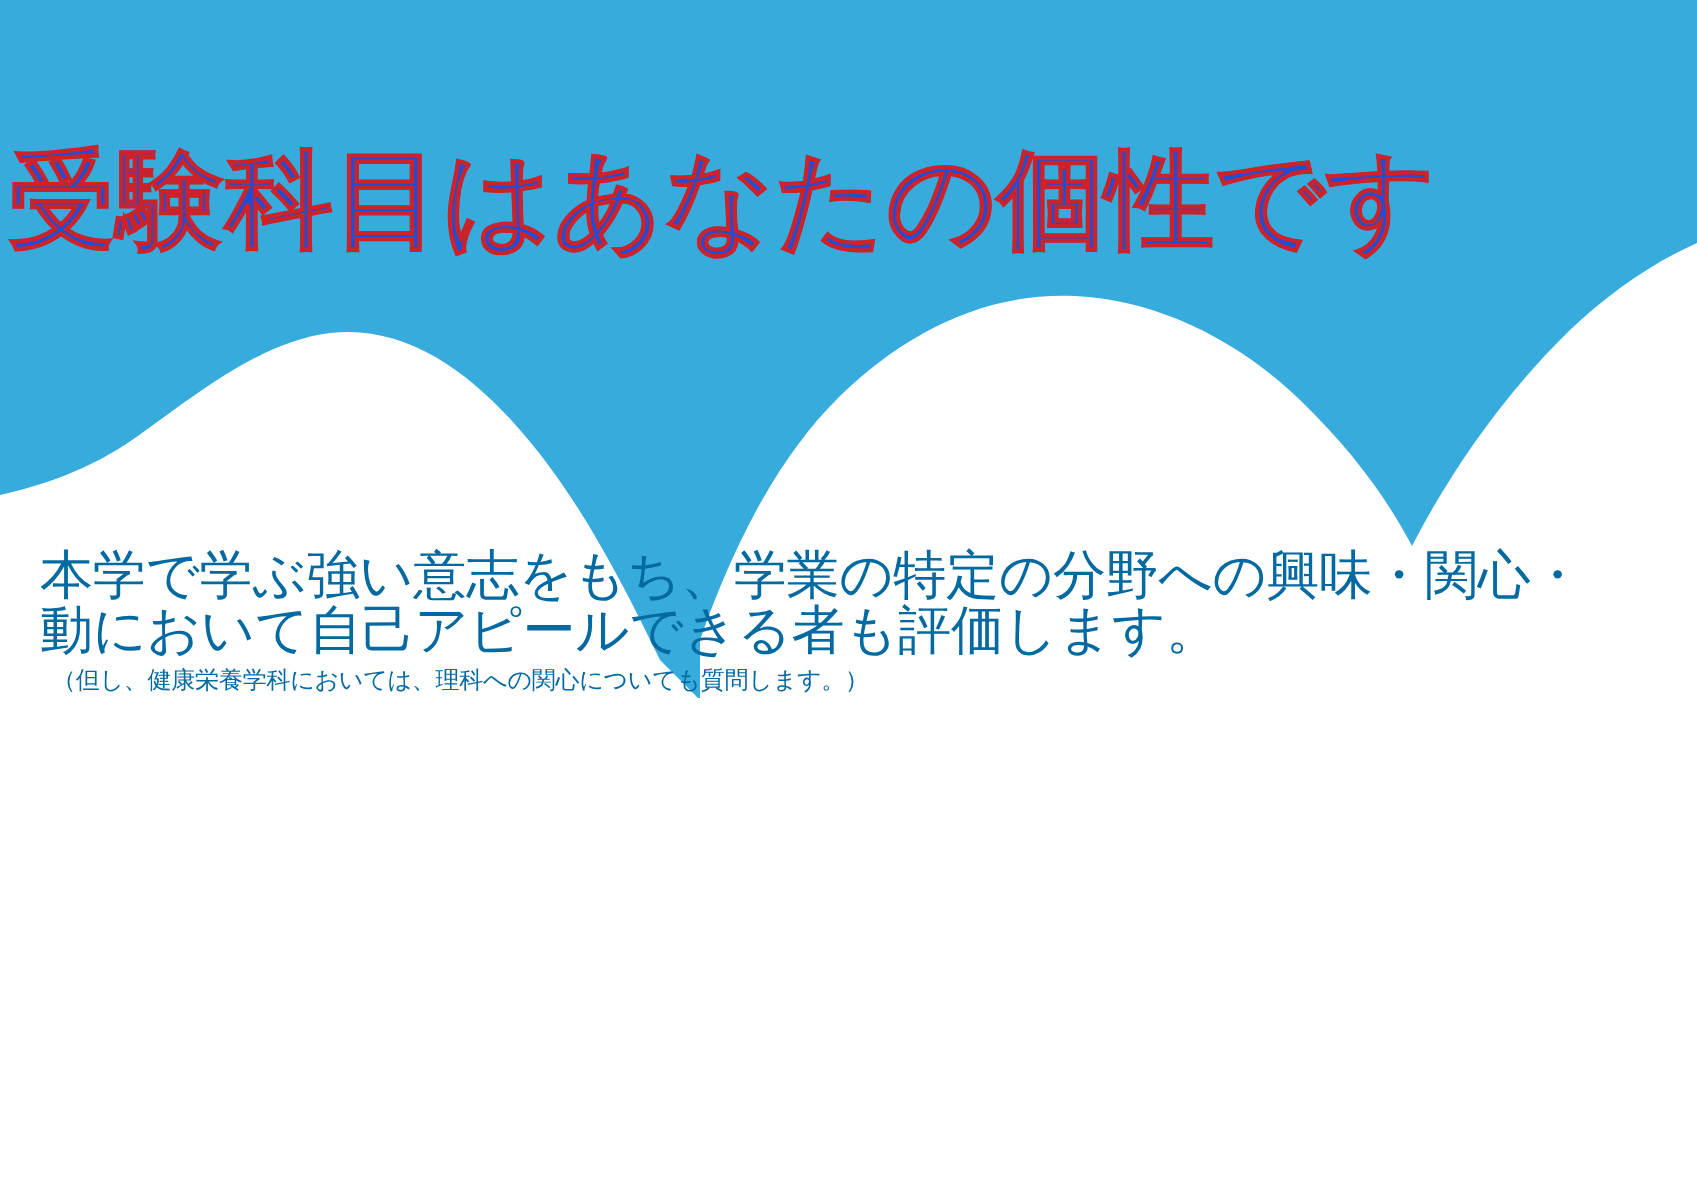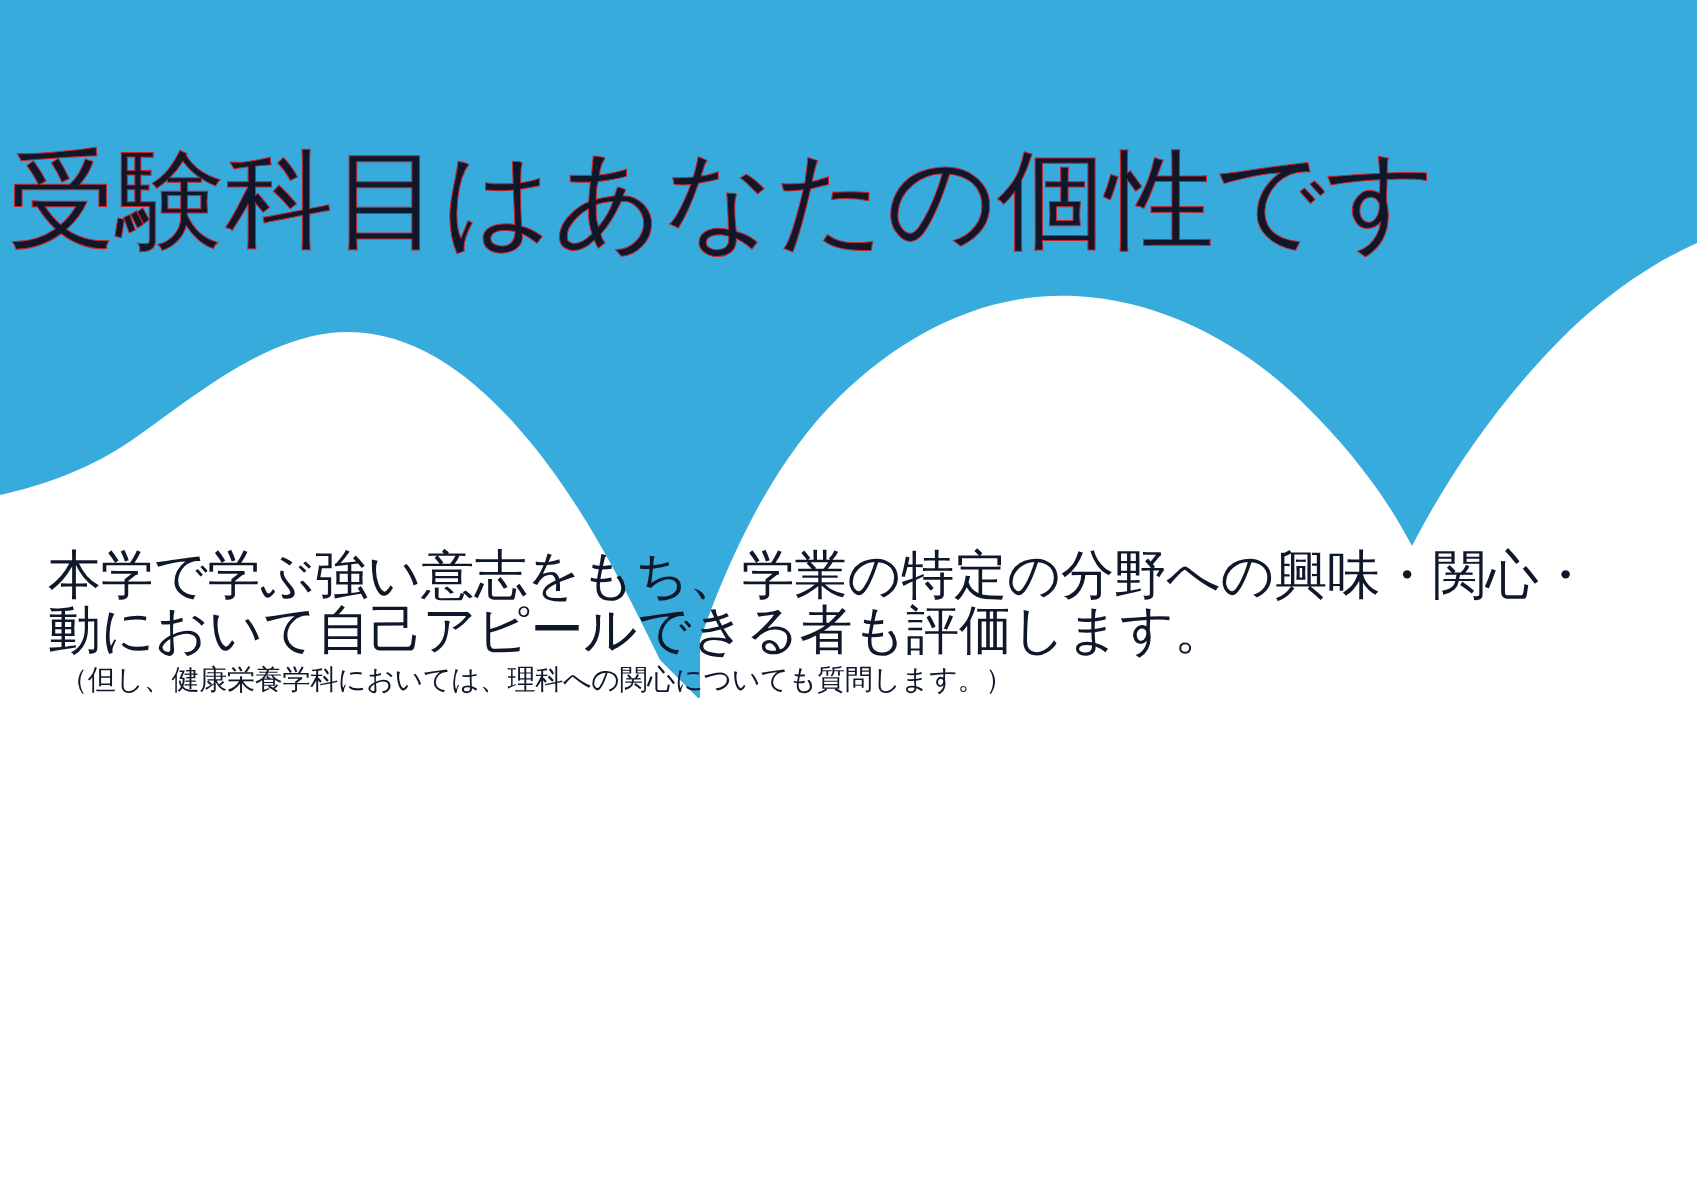--- a/index.html
+++ b/index.html
@@ -25,44 +25,44 @@
     display: block;
   }
   
   #title {
     position: absolute;
     left: 8px;
     top: 143px;
     width: 1300px;
     font-size: 108px;
     line-height: 1.05;
-    font-weight: 400;
+    font-weight: 700;
     letter-spacing: 0.005em;
-    color: #0f172a;
+    color: #1d4ed8;
     white-space: nowrap;
     -webkit-text-stroke: 1px #cc2229;
   }
   
   #body-text {
     position: absolute;
-    left: 48px;
+    left: 40px;
     top: 548px;
     width: 1420px;
-    color: #0f172a;
+    color: #0369a1;
   }
   .line {
     font-size: 53px;
     line-height: 53px;
     letter-spacing: -0.004em;
     white-space: nowrap;
     margin: 0;
     padding: 0 0 2px 0;
   }
   .line.small {
-    font-size: 28px;
+    font-size: 24px;
     line-height: 44px;
     padding-left: 12px;
     letter-spacing: -0.01em;
   }
   .line.gap-top {
     padding-top: 3px;
   }
 </style>
 </head>
 <body>

